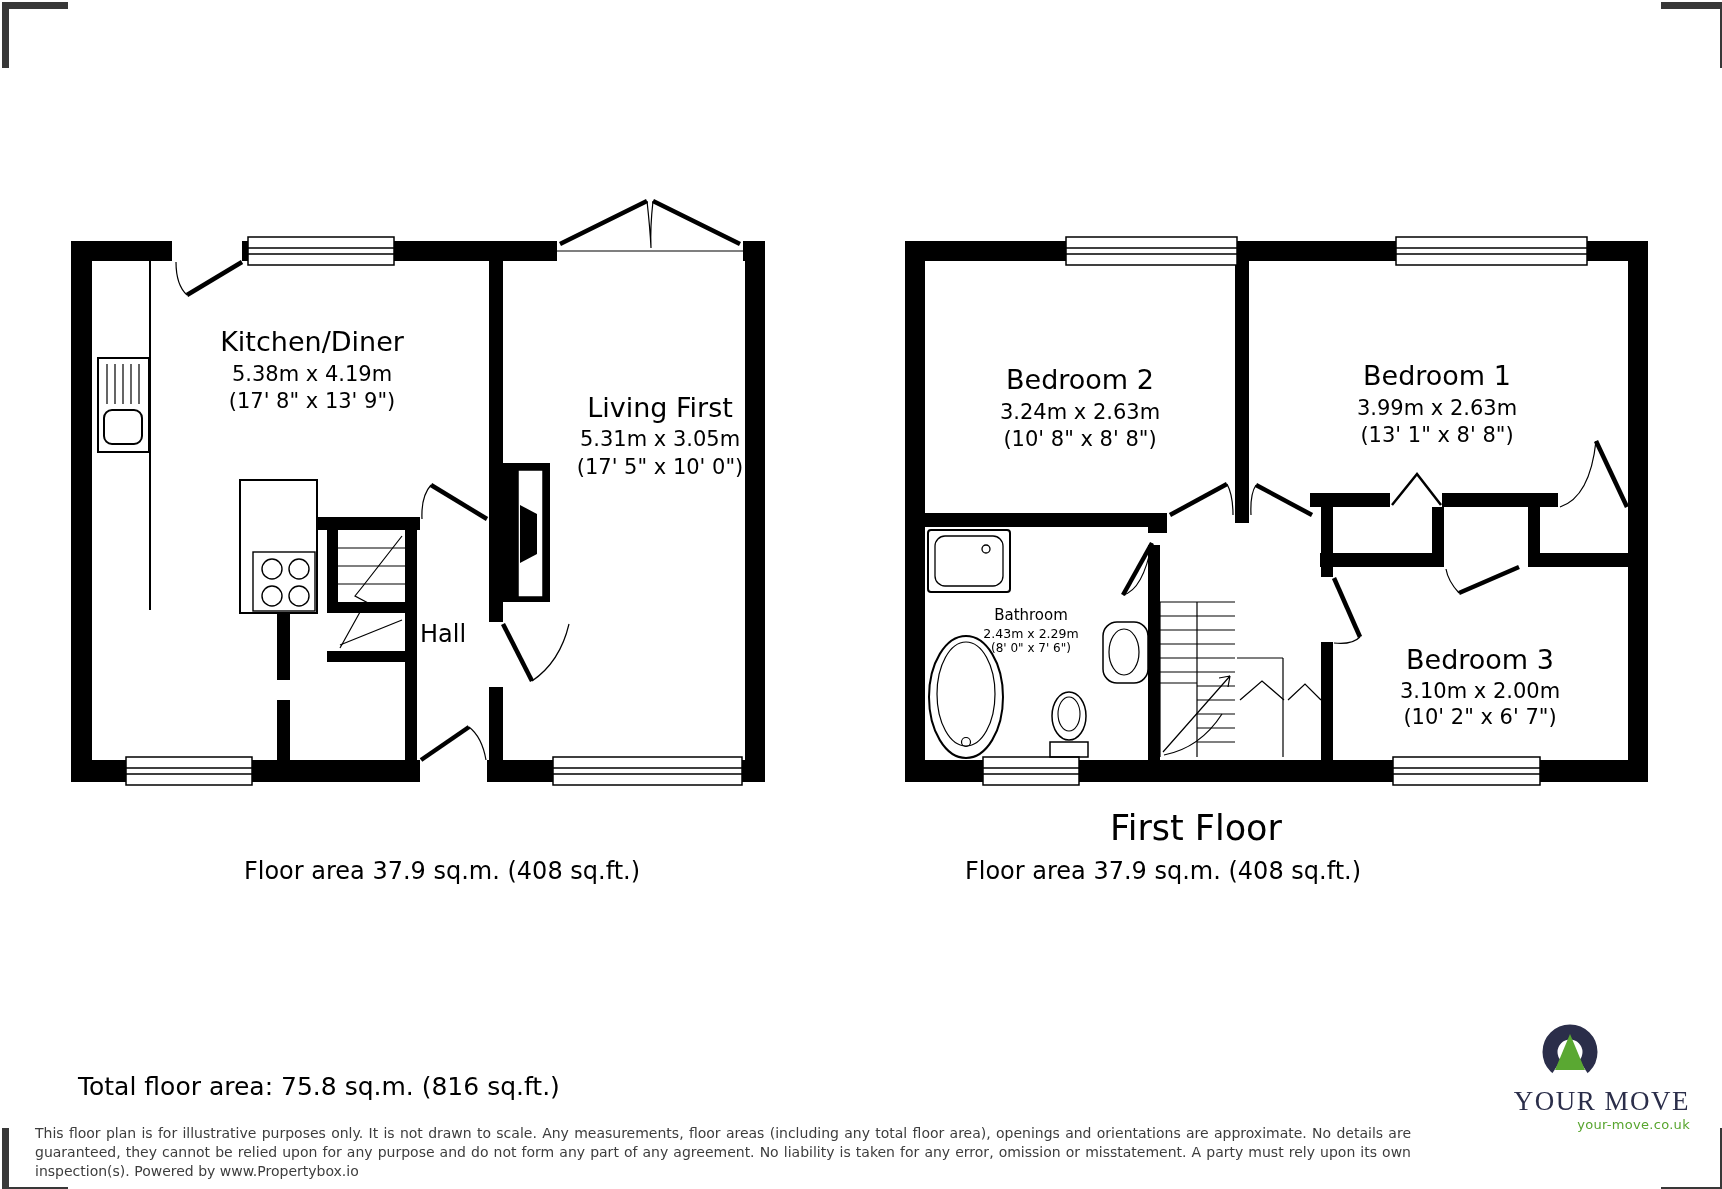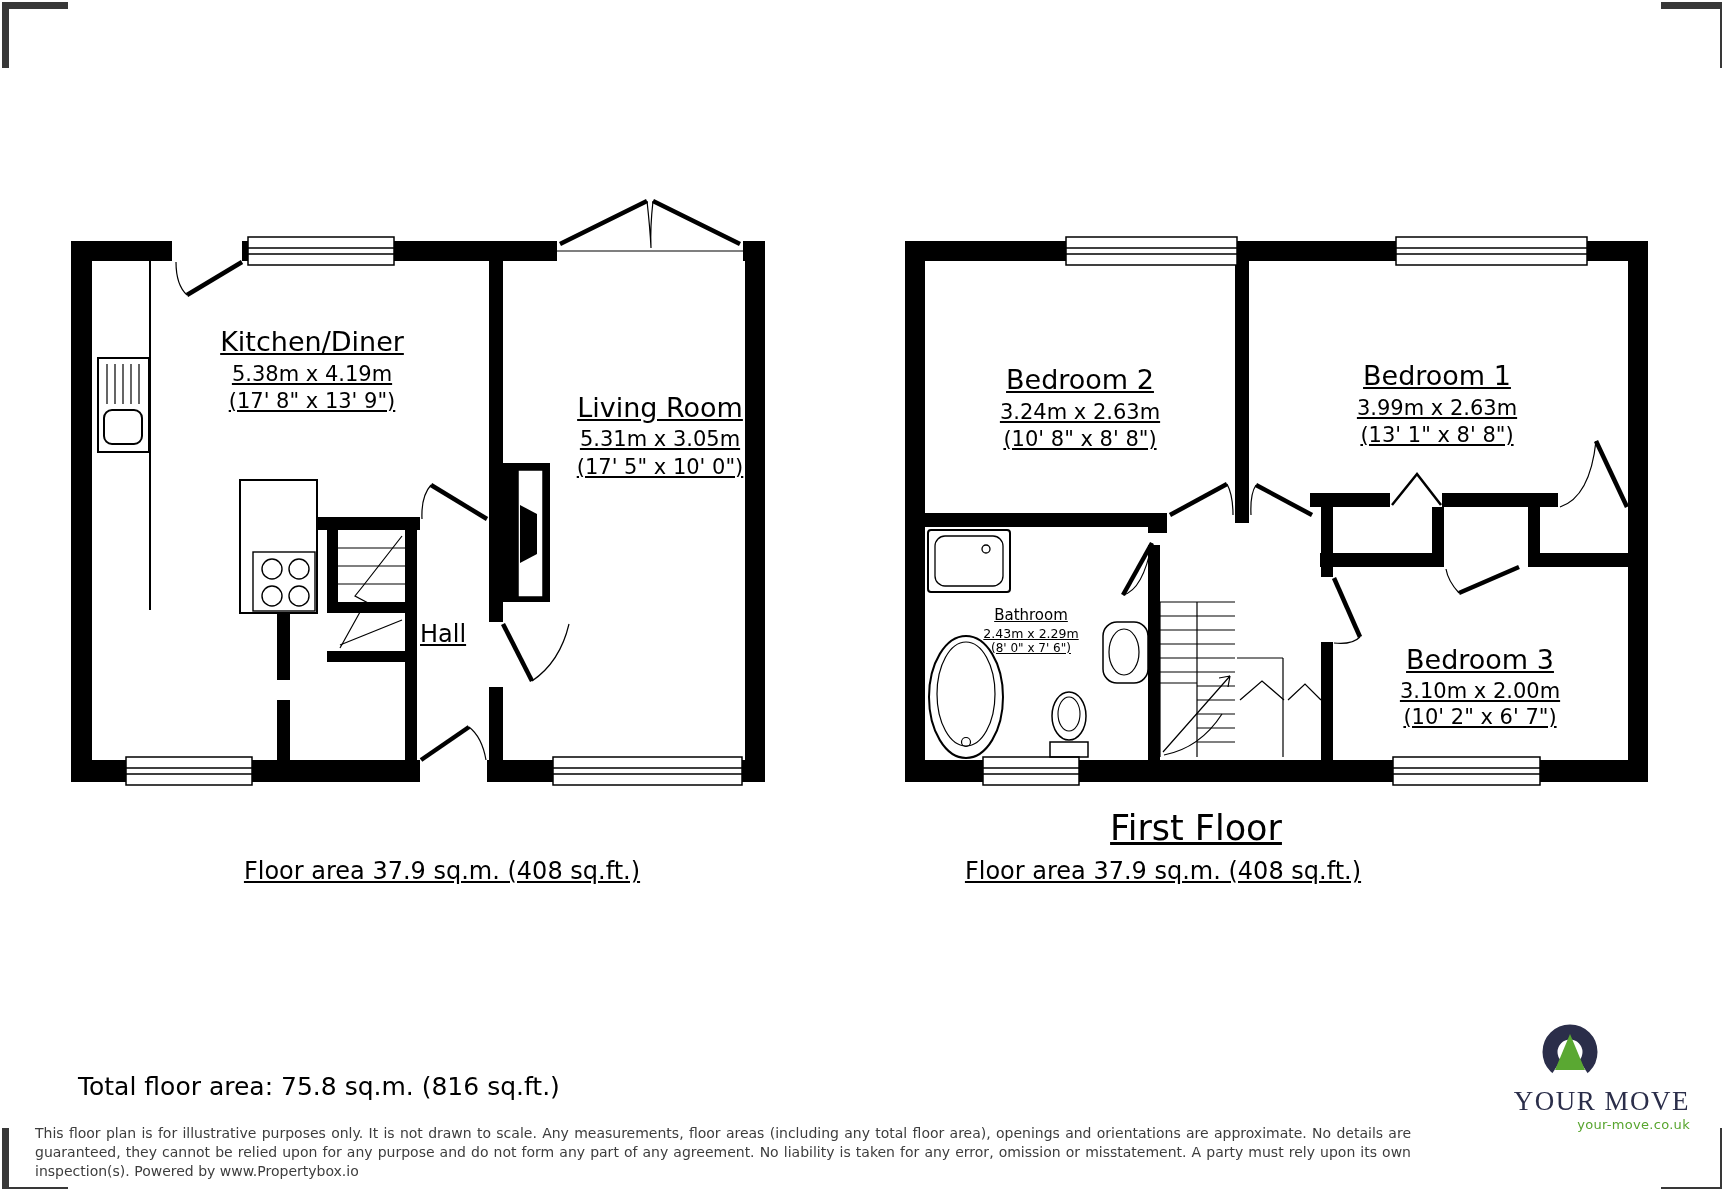--- a/index.html
+++ b/index.html
@@ -1,19 +1,19 @@
 <!DOCTYPE html>
 <html lang="en"><head>
 <meta charset="utf-8">
 <style>
   html,body{margin:0;padding:0;background:#fff;}
   #canvas{position:relative;width:1722px;height:1189px;background:#ffffff;overflow:hidden;
           font-family:"DejaVu Sans","Liberation Sans",sans-serif;color:#000;}
   #plan-svg{position:absolute;left:0;top:0;}
-  .lbl{position:absolute;white-space:nowrap;line-height:1.15;text-decoration:underline;}
+  .lbl{position:absolute;white-space:nowrap;line-height:1.15;}
   .ctr{transform:translateX(-50%);text-align:center;}
   .room-name{font-size:27px;}
   .room-dim{font-size:21px;}
   .floor-title{font-size:35px;}
   .floor-area{font-size:24px;}
   .corner{position:absolute;width:59px;height:59px;}
   .corner.tl{left:2px;top:2px;border-top:7px solid #383838;border-left:7px solid #383838;}
   .corner.tr{left:1661px;top:2px;border-top:7px solid #383838;border-right:7px solid #383838;}
   .corner.bl{left:2px;top:1128px;border-bottom:7px solid #383838;border-left:7px solid #383838;}
   .corner.br{left:1661px;top:1128px;border-bottom:7px solid #383838;border-right:7px solid #383838;}
@@ -220,21 +220,21 @@
         <rect x="1103" y="622" width="45" height="61" rx="14" stroke-width="1.5" fill="#fff"></rect>
         <ellipse cx="1124" cy="652" rx="15" ry="23" stroke-width="1.2"></ellipse>
       </g>
     </g>
   </svg>
 
   <div class="lbl ctr room-name" style="left:312px;top:326px">Kitchen/Diner</div>
   <div class="lbl ctr room-dim" style="left:312px;top:362px">5.38m x 4.19m</div>
   <div class="lbl ctr room-dim" style="left:312px;top:389px">(17' 8" x 13' 9")</div>
 
-  <div class="lbl ctr room-name" style="left:660px;top:392px">Living Room</div>
+  <div class="lbl ctr room-name" style="left:660px;top:392px">Living First</div>
   <div class="lbl ctr room-dim" style="left:660px;top:427px">5.31m x 3.05m</div>
   <div class="lbl ctr room-dim" style="left:660px;top:455px">(17' 5" x 10' 0")</div>
 
   <div class="lbl" style="left:420px;top:621px;font-size:24px">Hall</div>
 
   <div class="lbl ctr room-name" style="left:1080px;top:364px">Bedroom 2</div>
   <div class="lbl ctr room-dim" style="left:1080px;top:400px">3.24m x 2.63m</div>
   <div class="lbl ctr room-dim" style="left:1080px;top:427px">(10' 8" x 8' 8")</div>
 
   <div class="lbl ctr room-name" style="left:1437px;top:360px">Bedroom 1</div>

